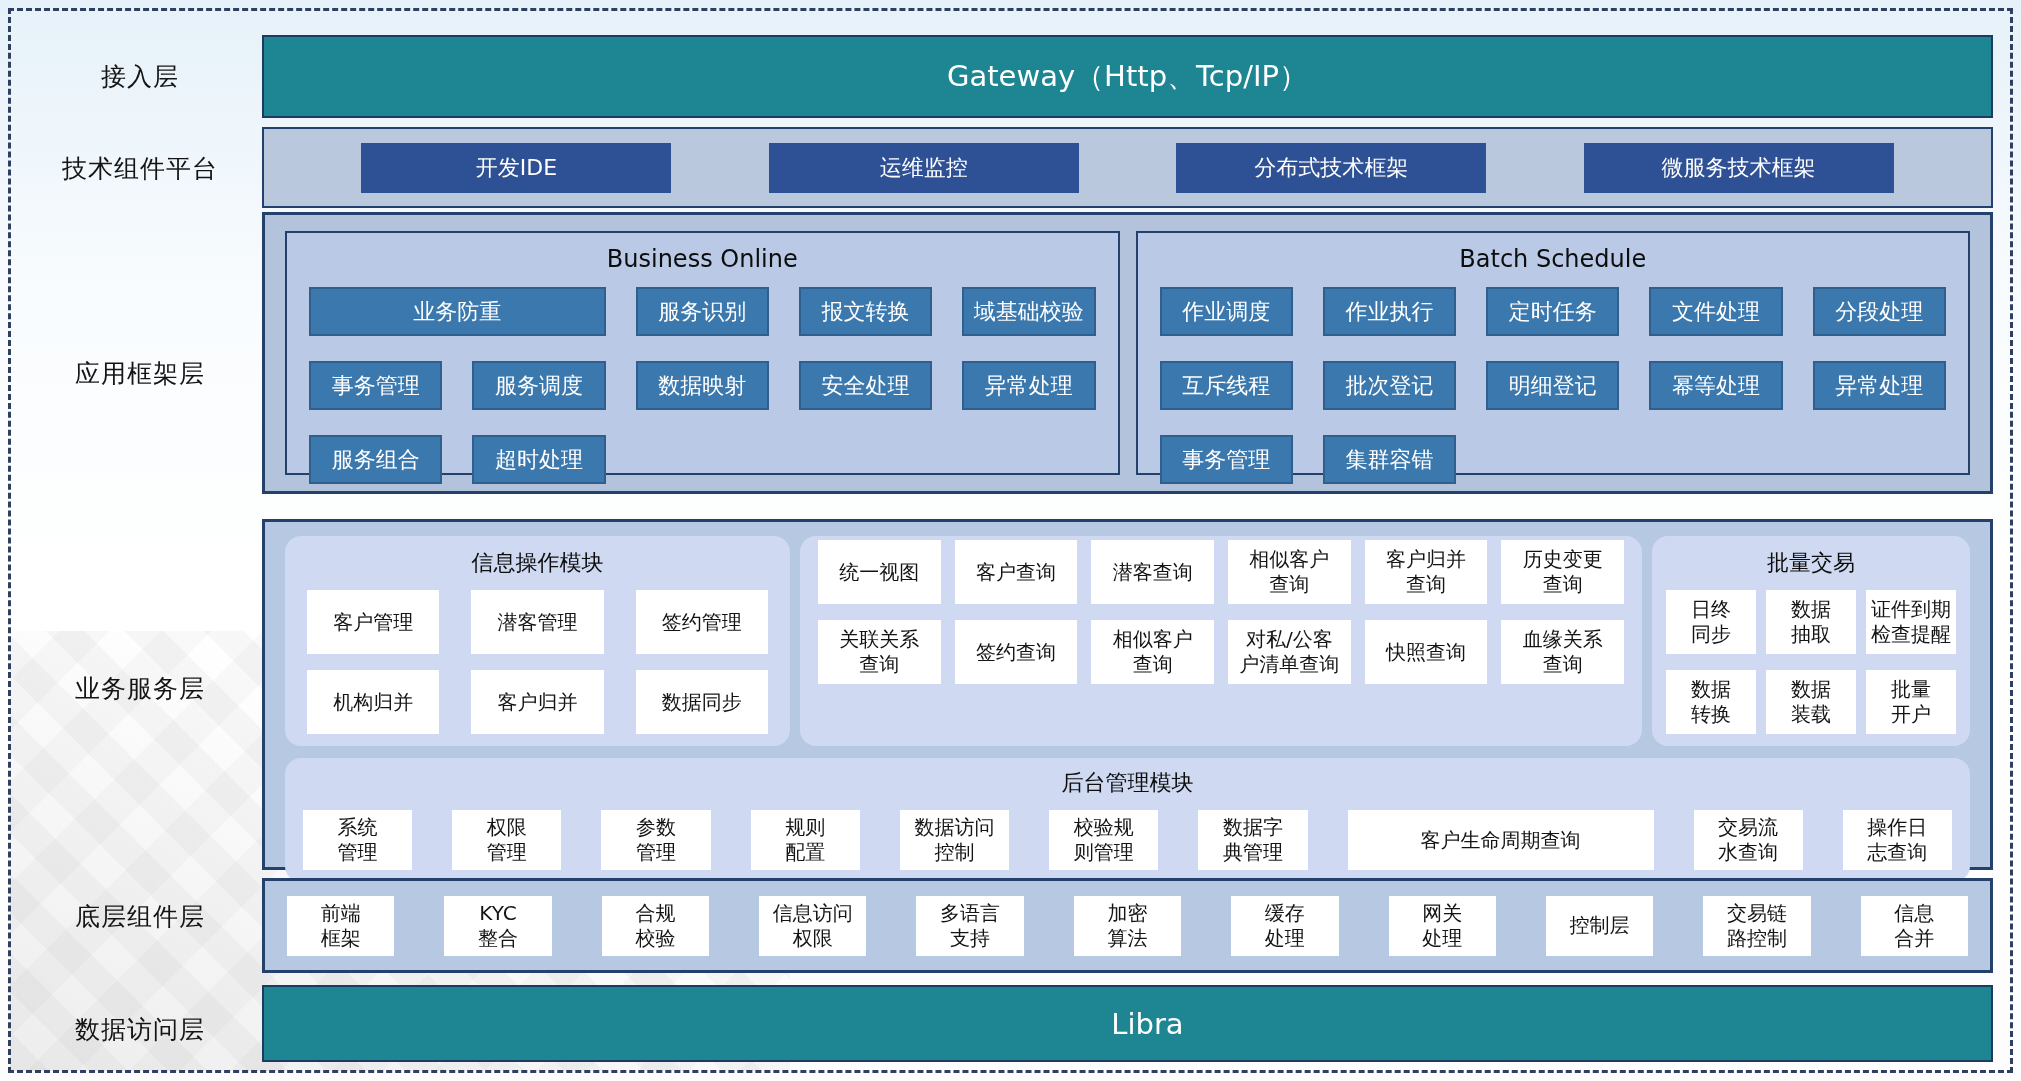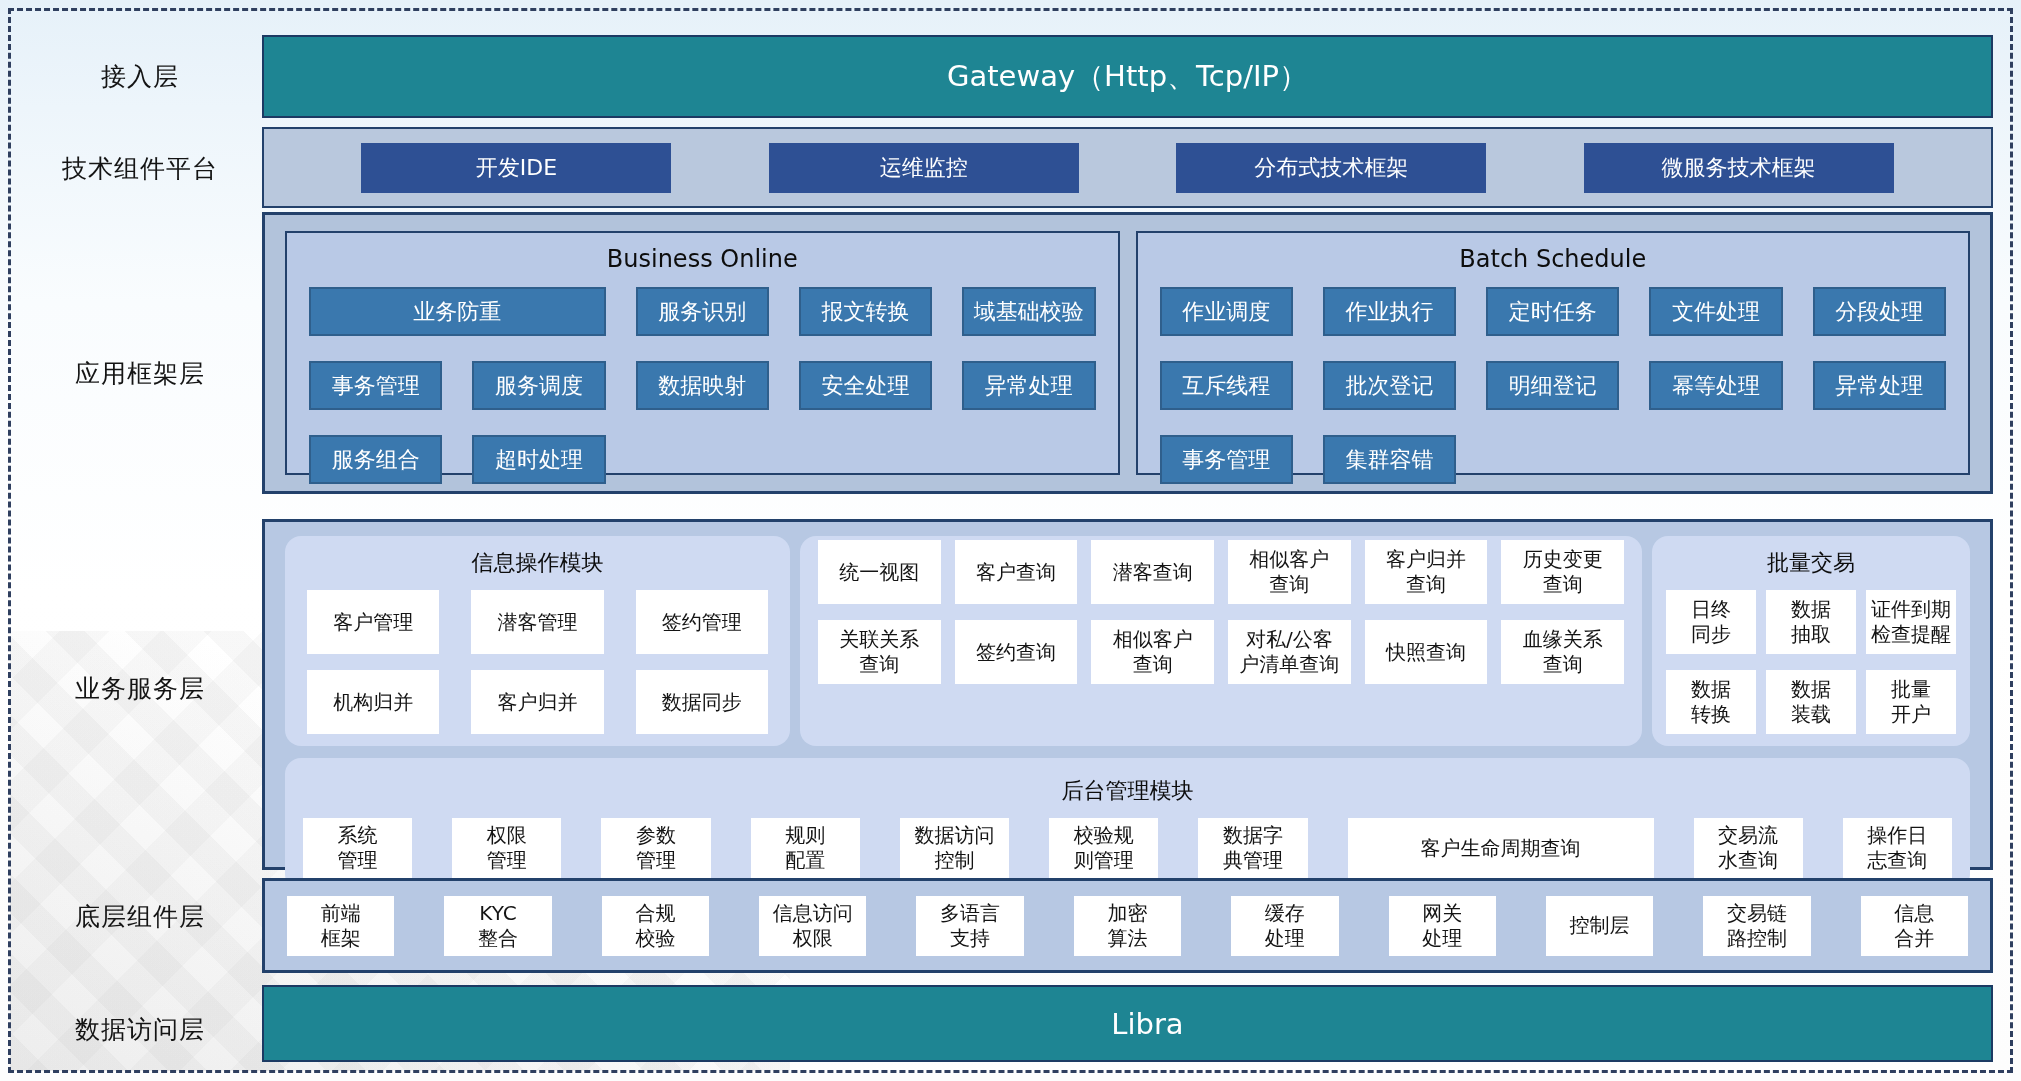--- a/index.html
+++ b/index.html
@@ -72,21 +72,21 @@
     background:#ffffff; color:#141414; font-size:20px; line-height:1.25;
     display:flex; align-items:center; justify-content:center; text-align:center;
     white-space:pre-line; height:64px;
   }
   .info-sub { flex:0 0 505px; padding-left:22px; padding-right:22px; }
   .info-grid { display:grid; grid-template-columns:repeat(3,1fr); gap:16px 32px; }
   .query-sub { flex:1; }
   .query-grid { display:grid; grid-template-columns:repeat(6,1fr); gap:16px 14px; }
   .bt-sub { flex:0 0 318px; padding-left:14px; padding-right:14px; }
   .bt-grid { display:grid; grid-template-columns:repeat(3,1fr); gap:16px 10px; }
-  .admin-sub { width:100%; padding:10px 18px 12px; }
+  .admin-sub { width:100%; padding:2px 18px 12px; }
   .admin-row { display:flex; gap:40px; }
   .admin-btn { flex:1; height:60px; }
   .admin-btn.wide { flex:2.8; }
   
   .base-panel {
     background:#b7c8e3; border:3px solid #23416b;
     display:flex; align-items:center; padding:0 22px; gap:50px;
   }
   .base-btn { flex:1; height:60px; }
 </style>

